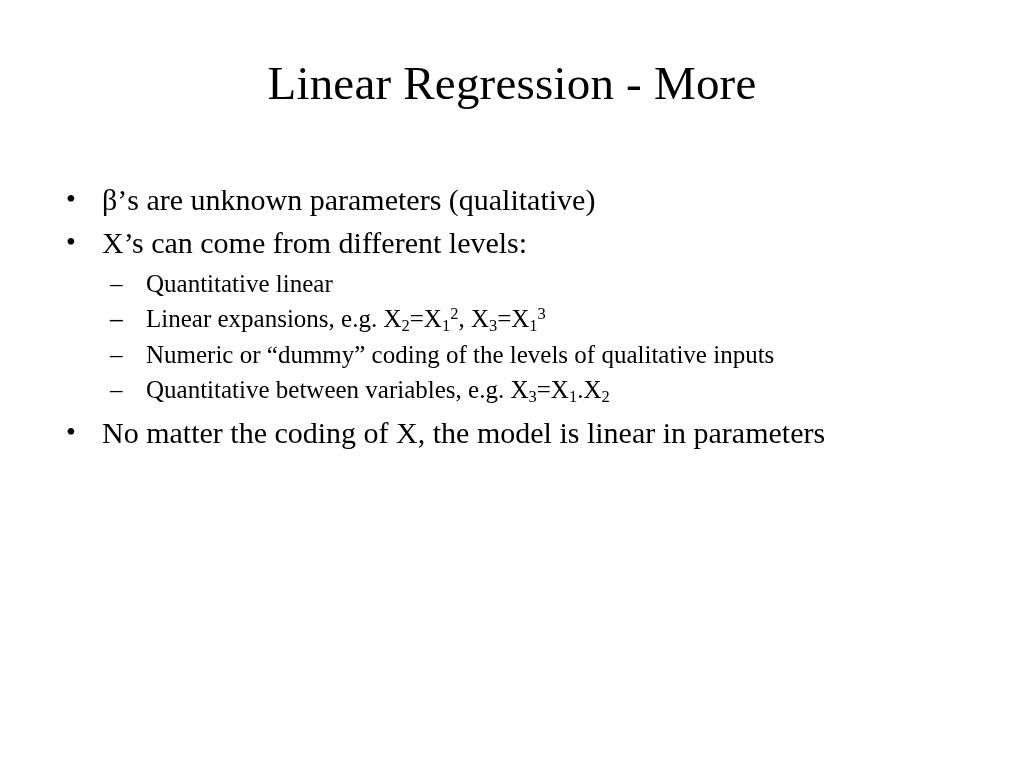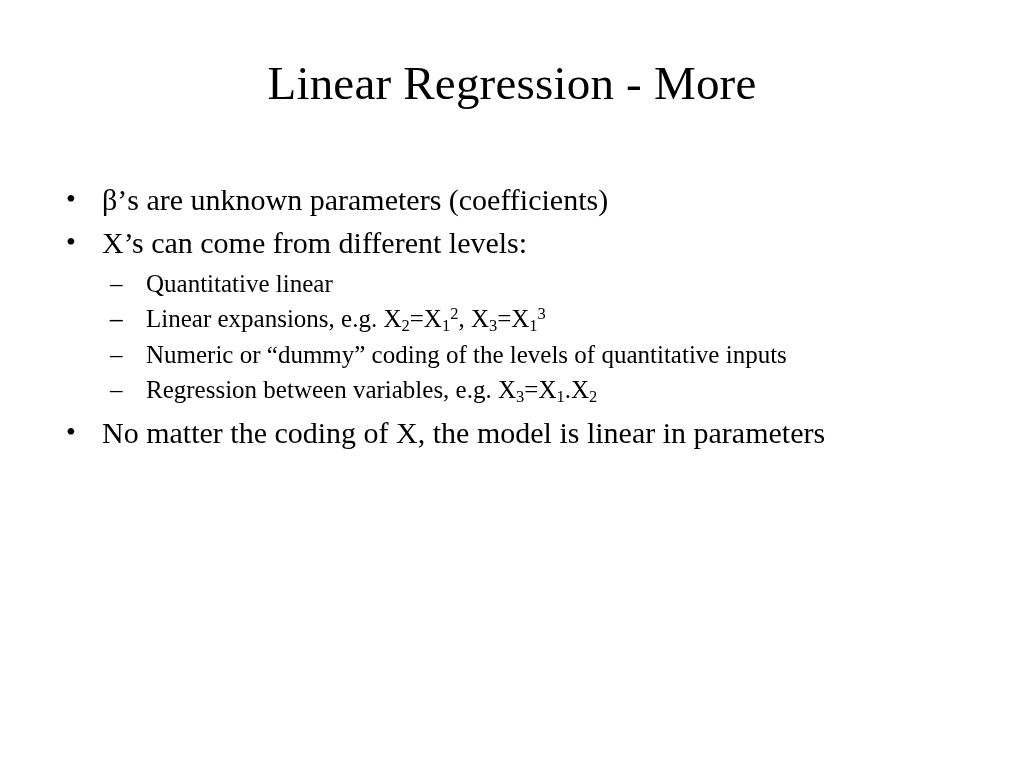--- a/index.html
+++ b/index.html
@@ -87,21 +87,21 @@
 
 <div class="slide">
 
   <div class="slide-title">Linear Regression - More</div>
 
   <div class="body-block">
     <ul class="level1">
 
       <li>
         <span class="bullet">•</span>
-        <span>β’s are unknown parameters (coefficients)</span>
+        <span>β’s are unknown parameters (qualitative)</span>
       </li>
 
       <li>
         <span class="bullet">•</span>
         <span>X’s can come from different levels:</span>
 
         <ul class="level2">
 
           <li>
             <span class="dash">–</span>
@@ -112,26 +112,26 @@
             <span class="dash">–</span>
           </li>
 
           <li>
             <span class="dash">–</span>
             <span><span>Linear expansions, e.g. X</span><span class="sub">2</span><span>=X</span><span class="sub">1</span><span class="sup">2</span><span>, X</span><span class="sub">3</span><span>=X</span><span class="sub">1</span><span class="sup">3</span></span>
           </li>
 
           <li>
             <span class="dash">–</span>
-            <span>Numeric or “dummy” coding of the levels of quantitative inputs</span>
+            <span>Numeric or “dummy” coding of the levels of qualitative inputs</span>
           </li>
 
           <li>
             <span class="dash">–</span>
-            <span><span>Regression between variables, e.g. X</span><span class="sub">3</span><span>=X</span><span class="sub">1</span><span>.X</span><span class="sub">2</span></span>
+            <span><span>Quantitative between variables, e.g. X</span><span class="sub">3</span><span>=X</span><span class="sub">1</span><span>.X</span><span class="sub">2</span></span>
           </li>
 
         </ul>
       </li>
 
       <li>
         <span class="bullet">•</span>
         <span>No matter the coding of X, the model is linear in parameters</span>
       </li>
 

